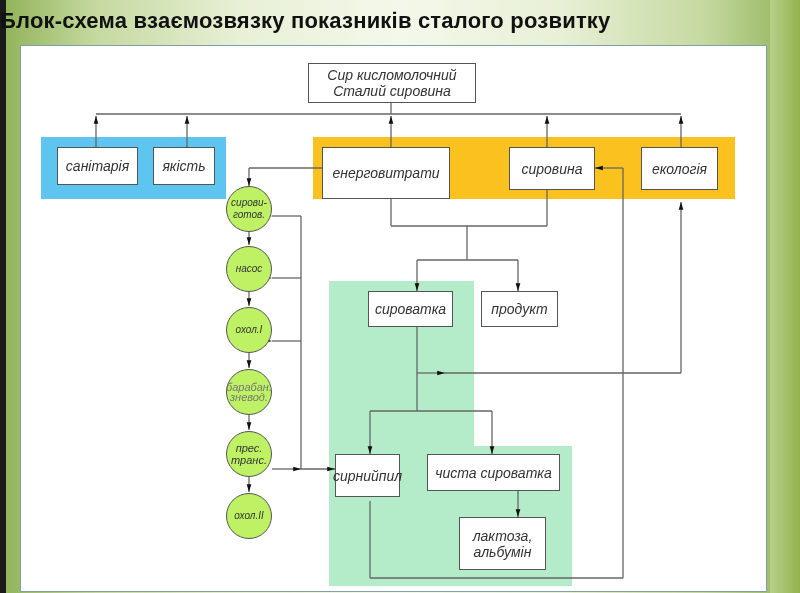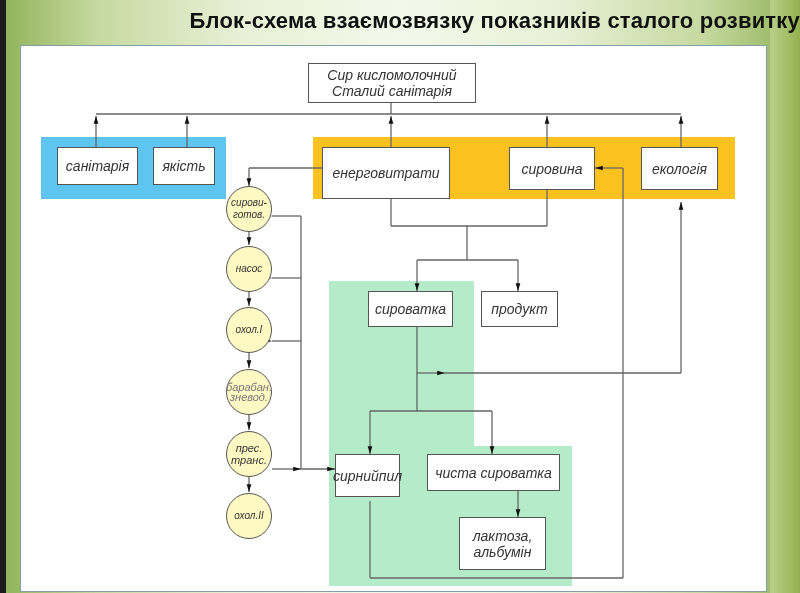--- a/index.html
+++ b/index.html
@@ -4,38 +4,38 @@
   <style>
     html, body { margin: 0; padding: 0; }
     body {
       width: 800px; height: 593px; overflow: hidden;
       background: linear-gradient(90deg, #8fb256 0%, #c5d9a0 12%, #e8f0d6 30%, #f4f8ea 50%, #e8f0d6 70%, #c5d9a0 88%, #8fb256 100%);
       position: relative;
       font-family: "Liberation Sans", sans-serif;
     }
     .left-edge { position: absolute; left: 0; top: 0; width: 6px; height: 593px; background: #1a1a1a; }
     .slide-title {
-      position: absolute; left: 0; top: 8px; width: 800px; text-align: right;
+      position: absolute; left: 0; top: 8px; width: 800px; text-align: left;
       font-family: "Liberation Sans", sans-serif; font-weight: bold; font-size: 22px; color: #111;
       letter-spacing: 0.2px;
     }
     .canvas {
       position: absolute; left: 20px; top: 45px; width: 745px; height: 545px;
       background: #ffffff; border: 1px solid #7fa0a8;
     }
     svg { position: absolute; left: 0; top: 0; }
     .box {
       position: absolute; background: #fff; border: 1.5px solid #555;
       display: flex; align-items: center; justify-content: center; text-align: center;
       font-family: "Liberation Sans", sans-serif; font-style: italic; font-size: 14px; color: #333;
       line-height: 16px; box-sizing: border-box;
     }
     .circle {
       position: absolute; width: 46px; height: 46px; border-radius: 50%;
-      border: 1.5px solid #555; background: #fef9c3; box-sizing: border-box;
+      border: 1.5px solid #555; background: #bef264; box-sizing: border-box;
       display: flex; align-items: center; justify-content: center; text-align: center;
       font-family: "Liberation Sans", sans-serif; font-style: italic; font-size: 10px; color: #333; line-height: 12px;
     }
     .circle.tiny { font-size: 11px; color: #777; line-height: 10px; }
     .region { position: absolute; }
     .blue { background: #5ec4f0; }
     .yellow { background: #fbc21f; }
     .green { background: #b4ecc9; }
     .right-edge { position: absolute; right: 0; top: 0; width: 30px; height: 593px;
       background: linear-gradient(90deg, #b8d08a, #93b24e); }
@@ -110,21 +110,21 @@
 
       <line x1="349" y1="455" x2="349" y2="532"></line>
       <line x1="349" y1="532" x2="602" y2="532"></line>
       <line x1="602" y1="532" x2="602" y2="122"></line>
       <line x1="602" y1="122" x2="574" y2="122" marker-end="url(#ah)"></line>
     </g>
   </svg>
 
   <div class="box" style="left:287px; top:17px; width:168px; height:40px; flex-direction:column;">
     <span>Сир кисломолочний</span>
-    <span>Сталий санітарія</span>
+    <span>Сталий сировина</span>
   </div>
 
   <div class="box" style="left:36px; top:101px; width:81px; height:38px;text-align:center;">санітарія</div>
   <div class="box" style="left:132px; top:101px; width:62px; height:38px;">якість</div>
 
   <div class="box" style="left:301px; top:101px; width:128px; height:52px;">енерговитрати</div>
   <div class="box" style="left:488px; top:101px; width:86px; height:43px;">сировина</div>
   <div class="box" style="left:620px; top:101px; width:77px; height:43px;">екологія</div>
 
   <div class="circle" style="left:205px; top:140px; flex-direction:column;">

